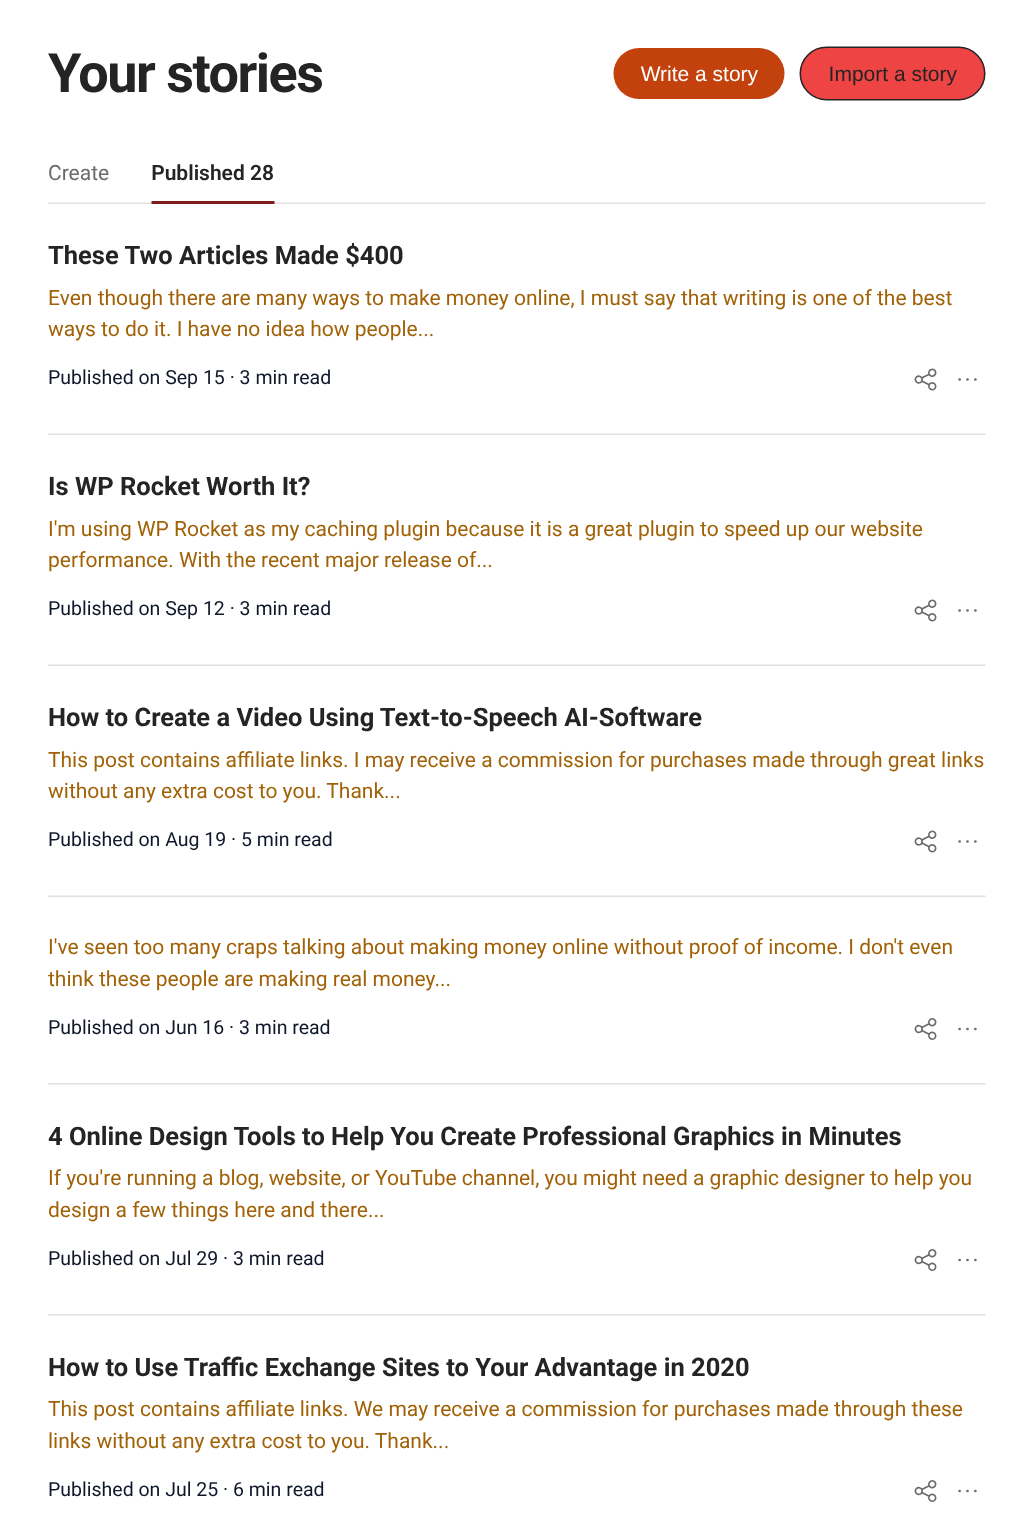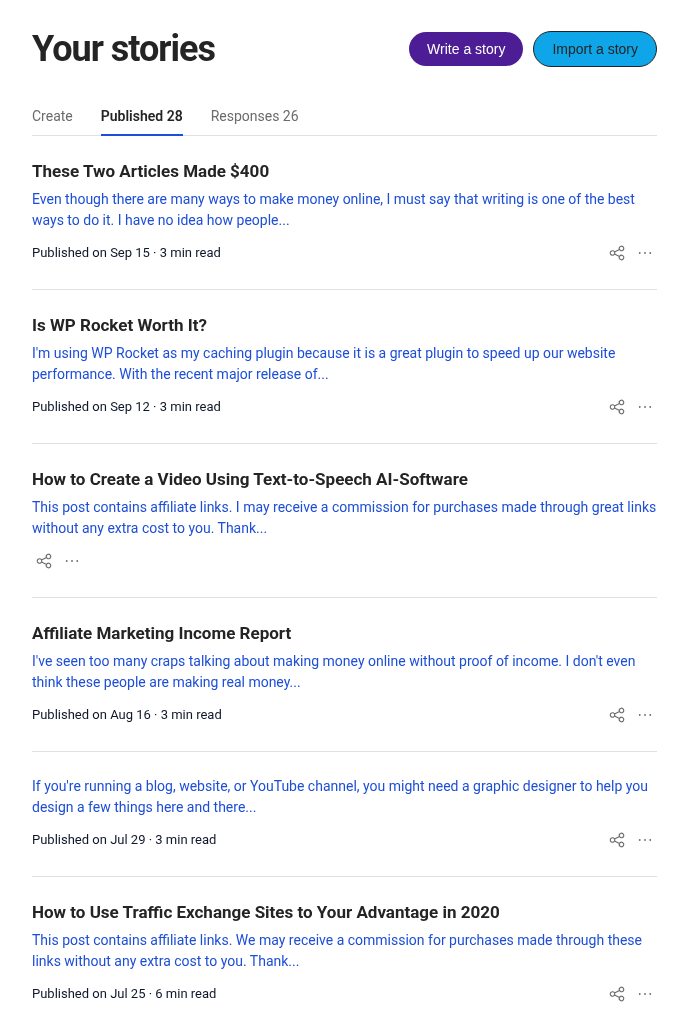--- a/index.html
+++ b/index.html
@@ -34,32 +34,32 @@
       letter-spacing: -1px;
     }
 
     .header-buttons {
       display: flex;
       gap: 10px;
       align-items: center;
     }
 
     .btn-write {
-      background: #4c1d95;
+      background: #c2410c;
       color: #fff;
       border: none;
       border-radius: 20px;
       padding: 9px 18px;
       font-size: 14px;
       font-weight: 500;
       cursor: pointer;
     }
 
     .btn-import {
-      background: #0ea5e9;
+      background: #ef4444;
       color: #242424;
       border: 1.5px solid #242424;
       border-radius: 20px;
       padding: 9px 18px;
       font-size: 14px;
       font-weight: 500;
       cursor: pointer;
     }
 
     .tabs {
@@ -75,21 +75,21 @@
       font-size: 14px;
       color: #6b6b6b;
       cursor: pointer;
       border-bottom: 2px solid transparent;
       margin-bottom: -1px;
     }
 
     .tab.active {
       color: #242424;
       font-weight: 600;
-      border-bottom: 2px solid #1d4ed8;
+      border-bottom: 2px solid #7f1d1d;
     }
 
     .stories-list {
       margin-top: 0;
     }
 
     .story-item {
       padding: 24px 0;
       border-bottom: 1px solid #e0e0e0;
     }
@@ -97,21 +97,21 @@
     .story-title {
       font-size: 17px;
       font-weight: 700;
       color: #242424;
       margin-bottom: 6px;
       line-height: 1.35;
     }
 
     .story-excerpt {
       font-size: 14px;
-      color: #1d4ed8;
+      color: #a16207;
       line-height: 1.5;
       margin-bottom: 10px;
     }
 
     .story-meta {
       display: flex;
       align-items: center;
       gap: 8px;
       font-size: 13px;
       color: #0f172a;
@@ -166,21 +166,20 @@
     <h1 class="page-title">Your stories</h1>
     <div class="header-buttons">
       <button class="btn-write">Write a story</button>
       <button class="btn-import">Import a story</button>
     </div>
   </div>
 
   <div class="tabs">
     <div class="tab">Create</div>
     <div class="tab active">Published 28</div>
-    <div class="tab">Responses 26</div>
   </div>
 
   <div class="stories-list">
 
   <div class="story-item">
       <div class="story-title">These Two Articles Made $400</div>
       <div class="story-excerpt">Even though there are many ways to make money online, I must say that writing is one of the best ways to do it. I have no idea how people...</div>
       <div class="story-meta">
         <span class="story-meta-text">Published on Sep 15 · 3 min read</span>
         <div class="meta-icons">
@@ -217,58 +216,59 @@
               <circle cx="19" cy="12" r="1.2" fill="#6b6b6b" stroke="none"></circle>
             </svg>
           </span>
         </div>
       </div>
     </div>
       <div class="story-item">
       <div class="story-title">How to Create a Video Using Text-to-Speech AI-Software</div>
       <div class="story-excerpt">This post contains affiliate links. I may receive a commission for purchases made through great links without any extra cost to you. Thank...</div>
       <div class="story-meta">
-        <div class="meta-icons">
-          <span class="icon-share" title="Share">
-            <svg viewBox="0 0 24 24" xmlns="http://www.w3.org/2000/svg">
-              <path d="M8.684 13.342C8.886 12.938 9 12.482 9 12c0-.482-.114-.938-.316-1.342m0 2.684a3 3 0 110-2.684m0 2.684l6.632 3.316m-6.632-6l6.632-3.316m0 0a3 3 0 105.367-2.684 3 3 0 00-5.367 2.684zm0 9.316a3 3 0 105.368 2.684 3 3 0 00-5.368-2.684z" stroke="#6b6b6b" stroke-width="1.5" stroke-linecap="round" stroke-linejoin="round"></path>
-            </svg>
-          </span>
-          <span class="icon-more" title="More options">
-            <svg viewBox="0 0 24 24" xmlns="http://www.w3.org/2000/svg">
-              <circle cx="5" cy="12" r="1.2" fill="#6b6b6b" stroke="none"></circle>
-              <circle cx="12" cy="12" r="1.2" fill="#6b6b6b" stroke="none"></circle>
-              <circle cx="19" cy="12" r="1.2" fill="#6b6b6b" stroke="none"></circle>
-            </svg>
-          </span>
-        </div>
-      </div>
-    </div>
-      <div class="story-item">
-      <div class="story-title">Affiliate Marketing Income Report</div>
+        <span class="story-meta-text">Published on Aug 19 · 5 min read</span>
+        <div class="meta-icons">
+          <span class="icon-share" title="Share">
+            <svg viewBox="0 0 24 24" xmlns="http://www.w3.org/2000/svg">
+              <path d="M8.684 13.342C8.886 12.938 9 12.482 9 12c0-.482-.114-.938-.316-1.342m0 2.684a3 3 0 110-2.684m0 2.684l6.632 3.316m-6.632-6l6.632-3.316m0 0a3 3 0 105.367-2.684 3 3 0 00-5.367 2.684zm0 9.316a3 3 0 105.368 2.684 3 3 0 00-5.368-2.684z" stroke="#6b6b6b" stroke-width="1.5" stroke-linecap="round" stroke-linejoin="round"></path>
+            </svg>
+          </span>
+          <span class="icon-more" title="More options">
+            <svg viewBox="0 0 24 24" xmlns="http://www.w3.org/2000/svg">
+              <circle cx="5" cy="12" r="1.2" fill="#6b6b6b" stroke="none"></circle>
+              <circle cx="12" cy="12" r="1.2" fill="#6b6b6b" stroke="none"></circle>
+              <circle cx="19" cy="12" r="1.2" fill="#6b6b6b" stroke="none"></circle>
+            </svg>
+          </span>
+        </div>
+      </div>
+    </div>
+      <div class="story-item">
       <div class="story-excerpt">I've seen too many craps talking about making money online without proof of income. I don't even think these people are making real money...</div>
       <div class="story-meta">
-        <span class="story-meta-text">Published on Aug 16 · 3 min read</span>
-        <div class="meta-icons">
-          <span class="icon-share" title="Share">
-            <svg viewBox="0 0 24 24" xmlns="http://www.w3.org/2000/svg">
-              <path d="M8.684 13.342C8.886 12.938 9 12.482 9 12c0-.482-.114-.938-.316-1.342m0 2.684a3 3 0 110-2.684m0 2.684l6.632 3.316m-6.632-6l6.632-3.316m0 0a3 3 0 105.367-2.684 3 3 0 00-5.367 2.684zm0 9.316a3 3 0 105.368 2.684 3 3 0 00-5.368-2.684z" stroke="#6b6b6b" stroke-width="1.5" stroke-linecap="round" stroke-linejoin="round"></path>
-            </svg>
-          </span>
-          <span class="icon-more" title="More options">
-            <svg viewBox="0 0 24 24" xmlns="http://www.w3.org/2000/svg">
-              <circle cx="5" cy="12" r="1.2" fill="#6b6b6b" stroke="none"></circle>
-              <circle cx="12" cy="12" r="1.2" fill="#6b6b6b" stroke="none"></circle>
-              <circle cx="19" cy="12" r="1.2" fill="#6b6b6b" stroke="none"></circle>
-            </svg>
-          </span>
-        </div>
-      </div>
-    </div>
-      <div class="story-item">
+        <span class="story-meta-text">Published on Jun 16 · 3 min read</span>
+        <div class="meta-icons">
+          <span class="icon-share" title="Share">
+            <svg viewBox="0 0 24 24" xmlns="http://www.w3.org/2000/svg">
+              <path d="M8.684 13.342C8.886 12.938 9 12.482 9 12c0-.482-.114-.938-.316-1.342m0 2.684a3 3 0 110-2.684m0 2.684l6.632 3.316m-6.632-6l6.632-3.316m0 0a3 3 0 105.367-2.684 3 3 0 00-5.367 2.684zm0 9.316a3 3 0 105.368 2.684 3 3 0 00-5.368-2.684z" stroke="#6b6b6b" stroke-width="1.5" stroke-linecap="round" stroke-linejoin="round"></path>
+            </svg>
+          </span>
+          <span class="icon-more" title="More options">
+            <svg viewBox="0 0 24 24" xmlns="http://www.w3.org/2000/svg">
+              <circle cx="5" cy="12" r="1.2" fill="#6b6b6b" stroke="none"></circle>
+              <circle cx="12" cy="12" r="1.2" fill="#6b6b6b" stroke="none"></circle>
+              <circle cx="19" cy="12" r="1.2" fill="#6b6b6b" stroke="none"></circle>
+            </svg>
+          </span>
+        </div>
+      </div>
+    </div>
+      <div class="story-item">
+      <div class="story-title">4 Online Design Tools to Help You Create Professional Graphics in Minutes</div>
       <div class="story-excerpt">If you're running a blog, website, or YouTube channel, you might need a graphic designer to help you design a few things here and there...</div>
       <div class="story-meta">
         <span class="story-meta-text">Published on Jul 29 · 3 min read</span>
         <div class="meta-icons">
           <span class="icon-share" title="Share">
             <svg viewBox="0 0 24 24" xmlns="http://www.w3.org/2000/svg">
               <path d="M8.684 13.342C8.886 12.938 9 12.482 9 12c0-.482-.114-.938-.316-1.342m0 2.684a3 3 0 110-2.684m0 2.684l6.632 3.316m-6.632-6l6.632-3.316m0 0a3 3 0 105.367-2.684 3 3 0 00-5.367 2.684zm0 9.316a3 3 0 105.368 2.684 3 3 0 00-5.368-2.684z" stroke="#6b6b6b" stroke-width="1.5" stroke-linecap="round" stroke-linejoin="round"></path>
             </svg>
           </span>
           <span class="icon-more" title="More options">

